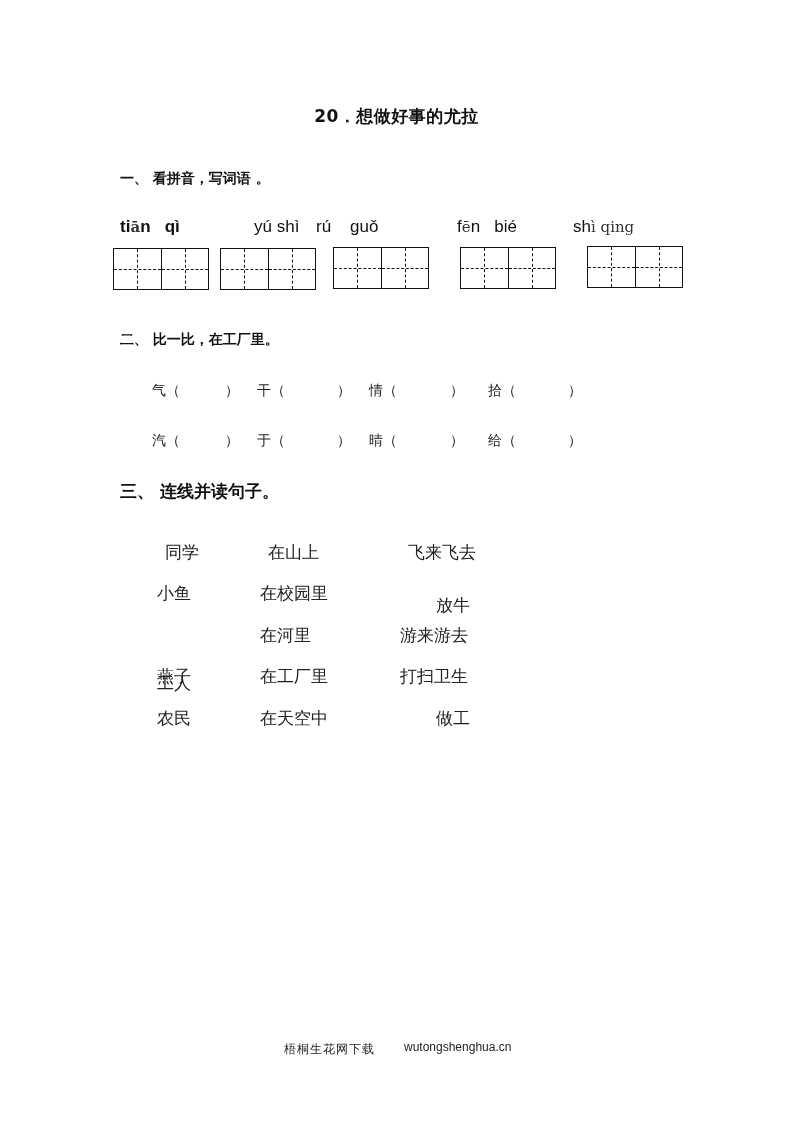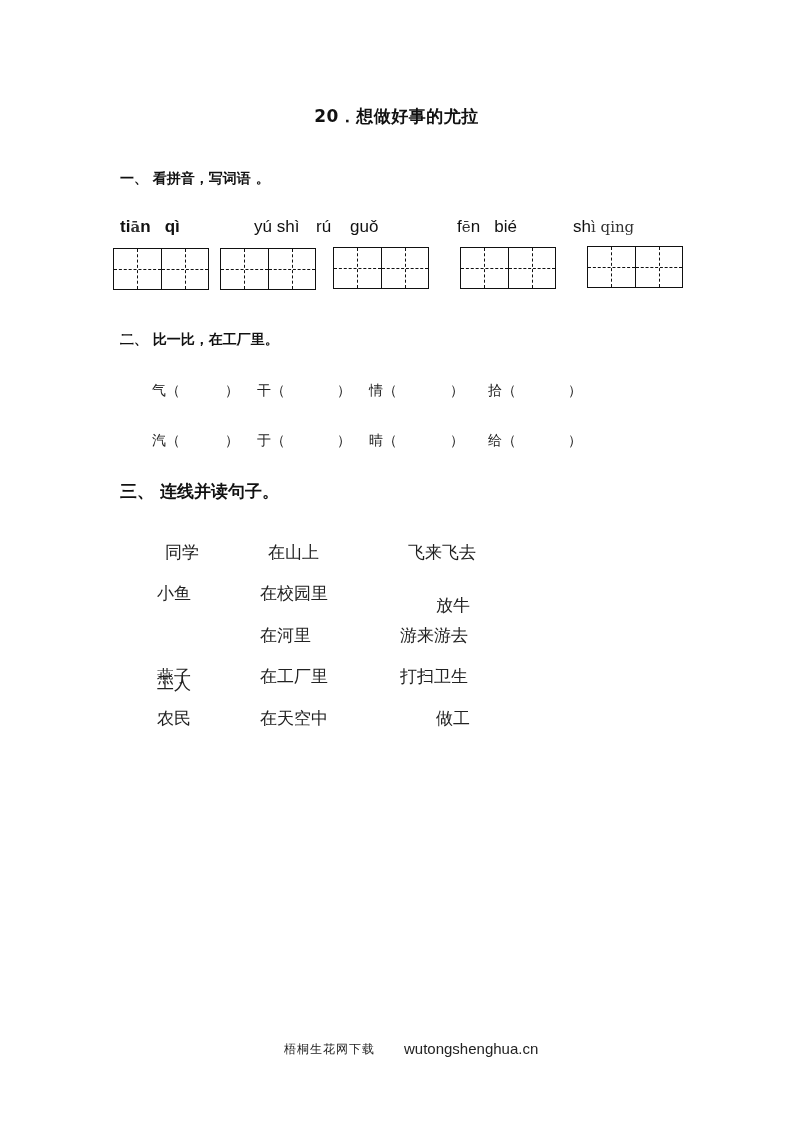--- a/index.html
+++ b/index.html
@@ -13,21 +13,21 @@
   .py { top: 217px; font-size: 17px; font-family: "Liberation Sans", sans-serif; }
   .py .tone { font-family: "DejaVu Serif", serif; font-size: 15px; color: #333; }
   .grid { width: 96px; height: 42px; border: 1.3px solid #111; box-sizing: border-box; display: flex; }
   .cell { flex: 1; position: relative; }
   .cell + .cell { border-left: 1.3px solid #111; }
   .cell::before { content: ""; position: absolute; left: 0; right: 0; top: 50%; border-top: 1px dashed #111; }
   .cell::after { content: ""; position: absolute; top: 0; bottom: 0; left: 50%; border-left: 1px dashed #111; }
   .cmp { font-size: 14px; color: #222; }
   .match { font-size: 17px; color: #222; }
   .footer-cn { top: 1041px; left: 284px; font-size: 12px; color: #222; letter-spacing: 1px; }
-  .footer-url { top: 1040px; left: 404px; font-size: 15px; font-family: "Liberation Sans", sans-serif; color: #222; }
+  .footer-url { top: 1040px; left: 404px; font-size: 12px; font-family: "Liberation Sans", sans-serif; color: #222; }
 </style>
 </head>
 <body>
 
 <div class="abs title">20．想做好事的尤拉</div>
 
 <div class="abs sec" style="top:170px; left:120px;">一、  看拼音，写词语  。</div>
 
 <div class="abs py" style="left:120px;font-weight:bold;"><span>ti</span><span class="tone">ā</span><span style="white-space:pre">n   qì</span></div>
 <div class="abs py" style="left:221px;margin-left:33px;">yú shì</div>

